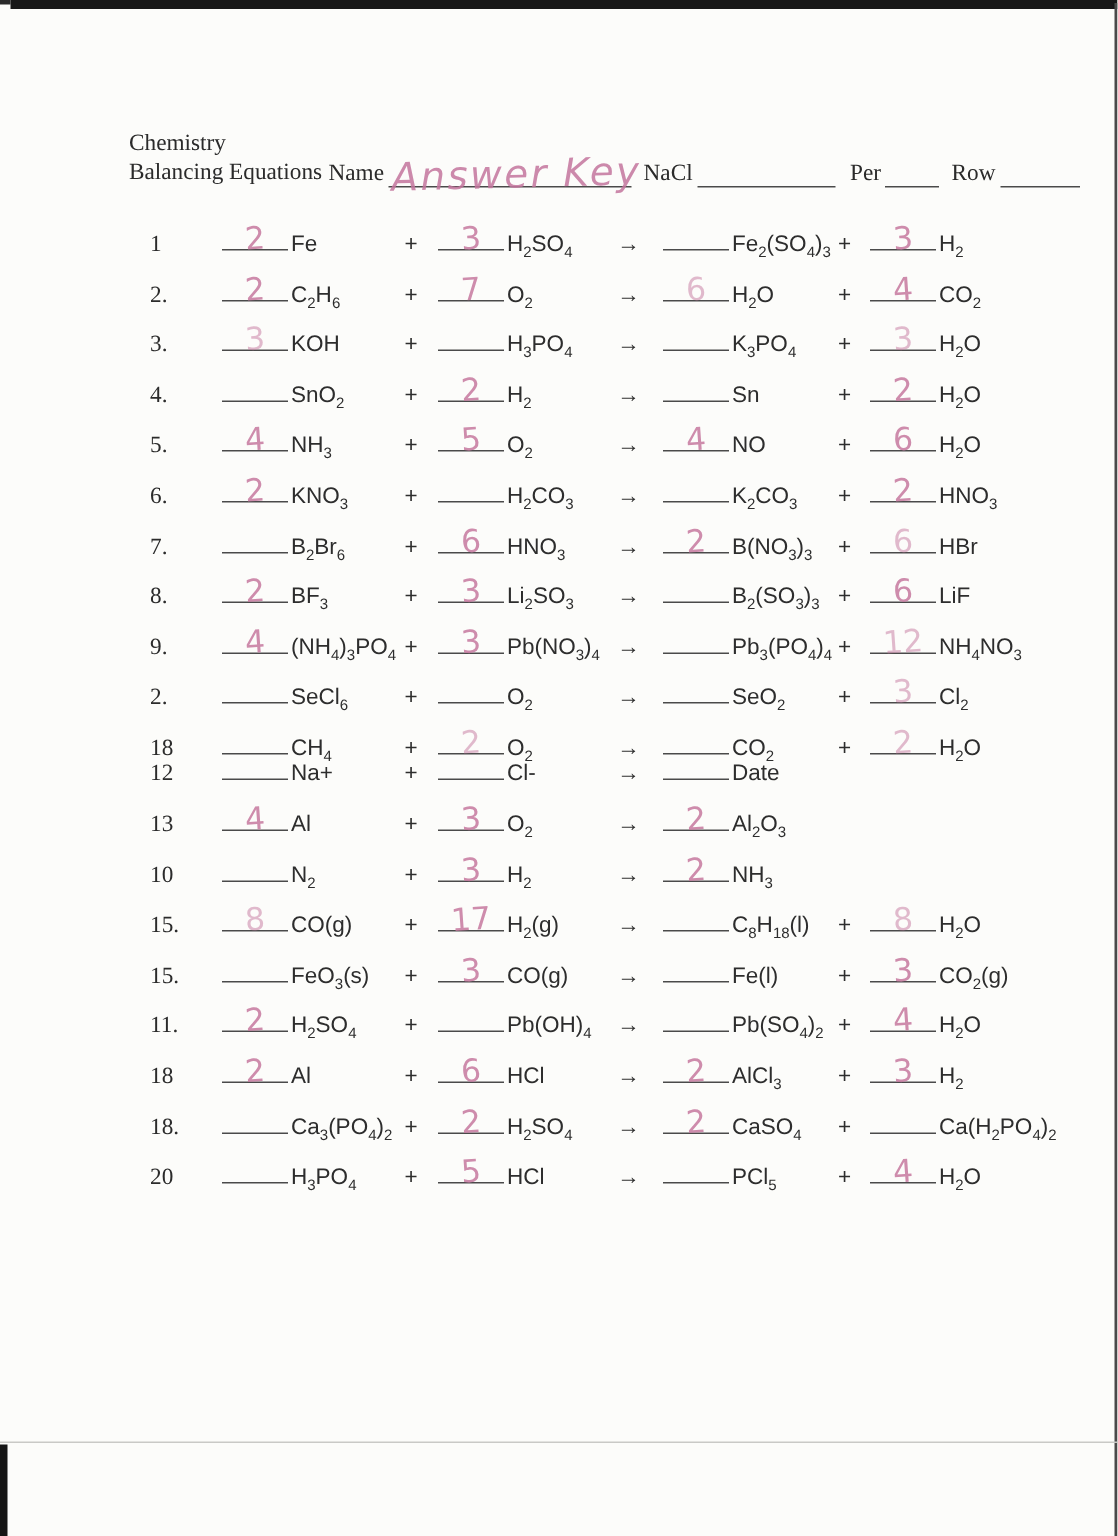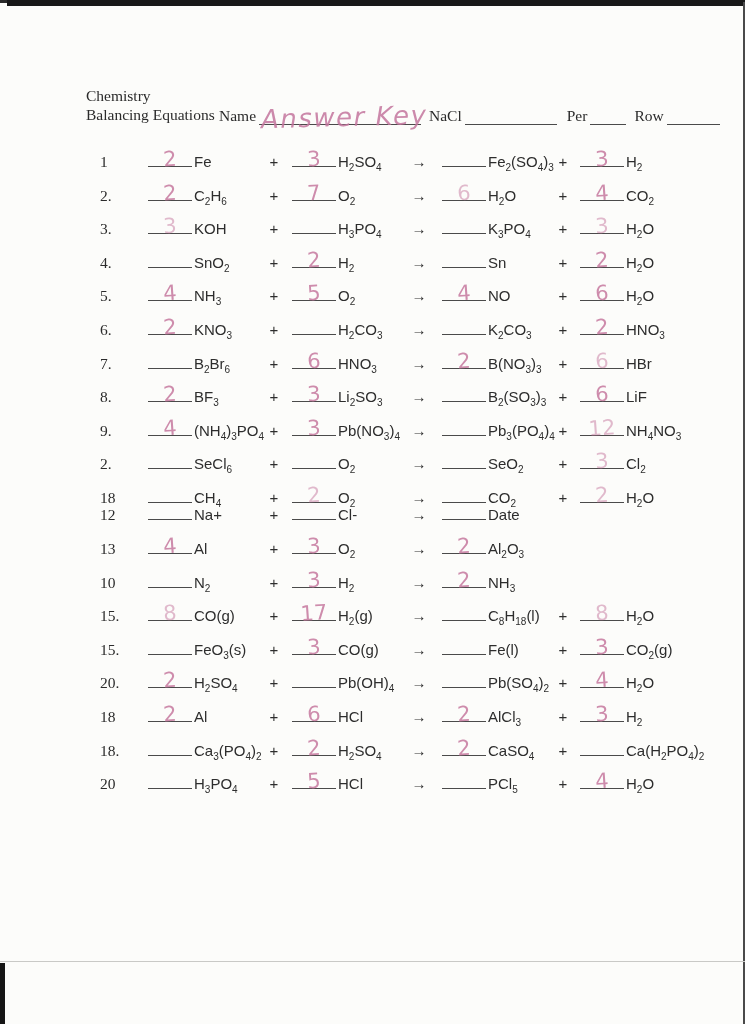--- a/index.html
+++ b/index.html
@@ -222,21 +222,21 @@
         <span class="row-num">15.</span>
         <span class="term"><span class="blank"></span><span class="formula">FeO<sub>3</sub>(s)</span></span>
         <span class="op">+</span>
         <span class="term"><span class="blank"><span class="coef">3</span></span><span class="formula">CO(g)</span></span>
         <span class="op">→</span>
         <span class="term"><span class="blank"></span><span class="formula">Fe(l)</span></span>
         <span class="op">+</span>
         <span class="term"><span class="blank"><span class="coef">3</span></span><span class="formula">CO<sub>2</sub>(g)</span></span>
       </div>
       <div class="equation-row">
-        <span class="row-num">20.</span>
+        <span class="row-num">11.</span>
         <span class="term"><span class="blank"><span class="coef">2</span></span><span class="formula">H<sub>2</sub>SO<sub>4</sub></span></span>
         <span class="op">+</span>
         <span class="term"><span class="blank"></span><span class="formula">Pb(OH)<sub>4</sub></span></span>
         <span class="op">→</span>
         <span class="term"><span class="blank"></span><span class="formula">Pb(SO<sub>4</sub>)<sub>2</sub></span></span>
         <span class="op">+</span>
         <span class="term"><span class="blank"><span class="coef">4</span></span><span class="formula">H<sub>2</sub>O</span></span>
       </div>
       <div class="equation-row">
         <span class="row-num">18</span>

